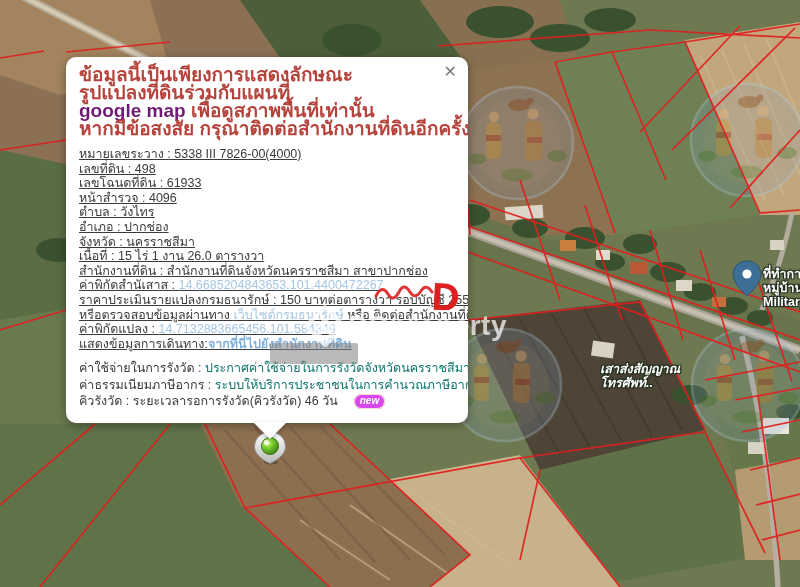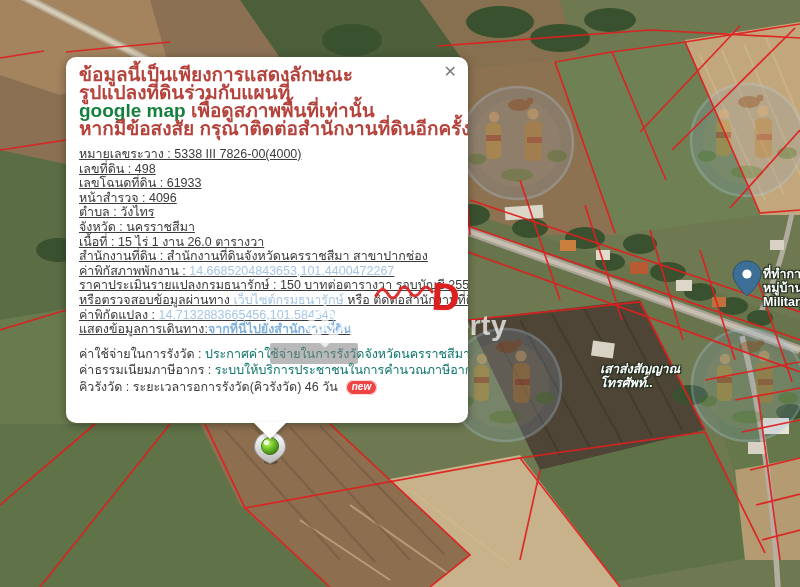--- a/index.html
+++ b/index.html
@@ -20,27 +20,27 @@
          border-left:17px solid transparent;border-right:17px solid transparent;border-top:17px solid #fff;
          filter:drop-shadow(0 2px 2px rgba(0,0,0,.25));}
   #popup-close{position:absolute;top:7px;right:11px;color:#7a7a7a;font-size:16px;font-weight:bold;
          cursor:pointer;line-height:16px;}
   .pline{white-space:nowrap;font-size:12.5px;color:#3c3c3c;}
   .block-warning .pline{line-height:18px;font-size:19px;font-weight:bold;}
   .block-details .pline{line-height:14.6px;text-decoration:underline;}
   .block-actions .pline{line-height:16.5px;}
   .block-gap{height:9px;}
   .seg-red{color:#b5433c;}
-  .seg-red-light{color:#15803d;}
+  .seg-red-light{color:#701a75;}
   .seg-link-light{color:#a6c6e4;margin-top:20px;}
   .seg-link-mid{color:#7fb0da;font-weight:bold;}
   .seg-link-blue{color:#0f766e;text-align:right;}
-  .new-badge{display:inline-block;background:#ef4444;color:#fff;font-weight:bold;font-style:italic;
+  .new-badge{display:inline-block;background:#d946ef;color:#fff;font-weight:bold;font-style:italic;
          font-size:10px;line-height:12px;padding:1px 6px 2px 6px;border-radius:9px;
-         box-shadow:inset 0 0 0 1px #ffd9d6;margin-left:8px;vertical-align:1px;}
+         box-shadow:inset 0 0 0 1px #ffd9d6;margin-left:16px;vertical-align:1px;}
 
   
   #gray-box{position:absolute;left:270px;top:343px;width:88px;height:21px;z-index:4;
          background:rgba(128,128,128,.55);border-radius:2px;}
 
   
   #watermark{position:absolute;left:302px;top:303px;z-index:5;display:flex;align-items:center;
          pointer-events:none;opacity:.78;}
   #watermark .wm-text{color:rgba(255,255,255,.92);font-weight:bold;font-size:28px;letter-spacing:.5px;}
 
@@ -250,24 +250,25 @@
           <div class="pline"><span class="seg-red-light">google map </span><span class="seg-red">เพื่อดูสภาพพื้นที่เท่านั้น</span></div>
           <div class="pline"><span class="seg-red">หากมีข้อสงสัย กรุณาติดต่อสำนักงานที่ดินอีกครั้ง</span></div>
         </div>
         <div class="block-gap"></div>
         <div class="block-details">
           <div class="pline"><span>หมายเลขระวาง : 5338 III 7826-00(4000)</span></div>
           <div class="pline"><span>เลขที่ดิน : 498</span></div>
           <div class="pline"><span>เลขโฉนดที่ดิน : 61933</span></div>
           <div class="pline"><span>หน้าสำรวจ : 4096</span></div>
           <div class="pline"><span>ตำบล : วังไทร</span></div>
+          <div class="pline"><span>อำเภอ : ปากช่อง</span></div>
           <div class="pline"><span>จังหวัด : นครราชสีมา</span></div>
           <div class="pline"><span>เนื้อที่ : 15 ไร่ 1 งาน 26.0 ตารางวา</span></div>
           <div class="pline"><span>สำนักงานที่ดิน : สำนักงานที่ดินจังหวัดนครราชสีมา สาขาปากช่อง</span></div>
-          <div class="pline"><span>ค่าพิกัสภาพพักงาน : </span><span class="seg-link-light">14.6685204843653,101.4400472267</span></div>
+          <div class="pline"><span>ค่าพิกัดสำนัเสาส : </span><span class="seg-link-light">14.6685204843653,101.4400472267</span></div>
           <div class="pline"><span>ราคาประเมินรายแปลงกรมธนารักษ์ : 150 บาทต่อตารางวา รอบบัญชี 2559-2562</span></div>
           <div class="pline"><span>หรือตรวจสอบข้อมูลผ่านทาง </span><span class="seg-link-light">เว็บไซต์กรมธนารักษ์</span><span> หรือ ติดต่อสำนักงานที่ดิน</span></div>
           <div class="pline"><span>ค่าพิกัดแปลง : </span><span class="seg-link-light">14.7132883665456,101.584349</span></div>
           <div class="pline"><span>แสดงข้อมูลการเดินทาง:</span><span class="seg-link-mid">จากที่นี่ไปยังสำนักงานที่ดิน</span></div>
         </div>
         <div class="block-gap"></div>
         <div class="block-actions">
           <div class="pline"><span>ค่าใช้จ่ายในการรังวัด : </span><span class="seg-link-blue">ประกาศค่าใช้จ่ายในการรังวัดจังหวัดนครราชสีมา</span></div>
           <div class="pline"><span>ค่าธรรมเนียมภาษีอากร : </span><span class="seg-link-blue">ระบบให้บริการประชาชนในการคำนวณภาษีอากร</span></div>
           <div class="pline"><span>คิวรังวัด : ระยะเวลารอการรังวัด(คิวรังวัด) 46 วัน</span><span class="new-badge">new</span></div>

